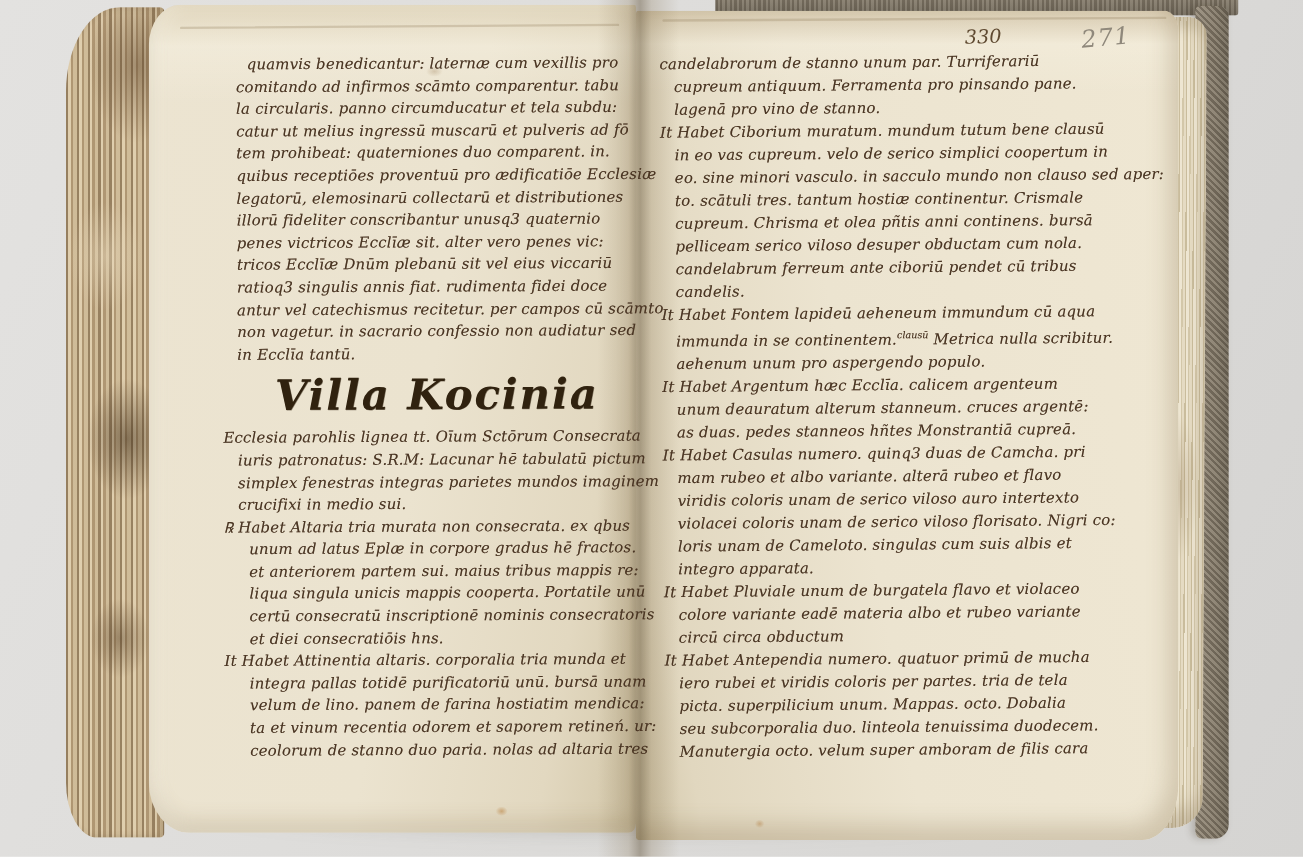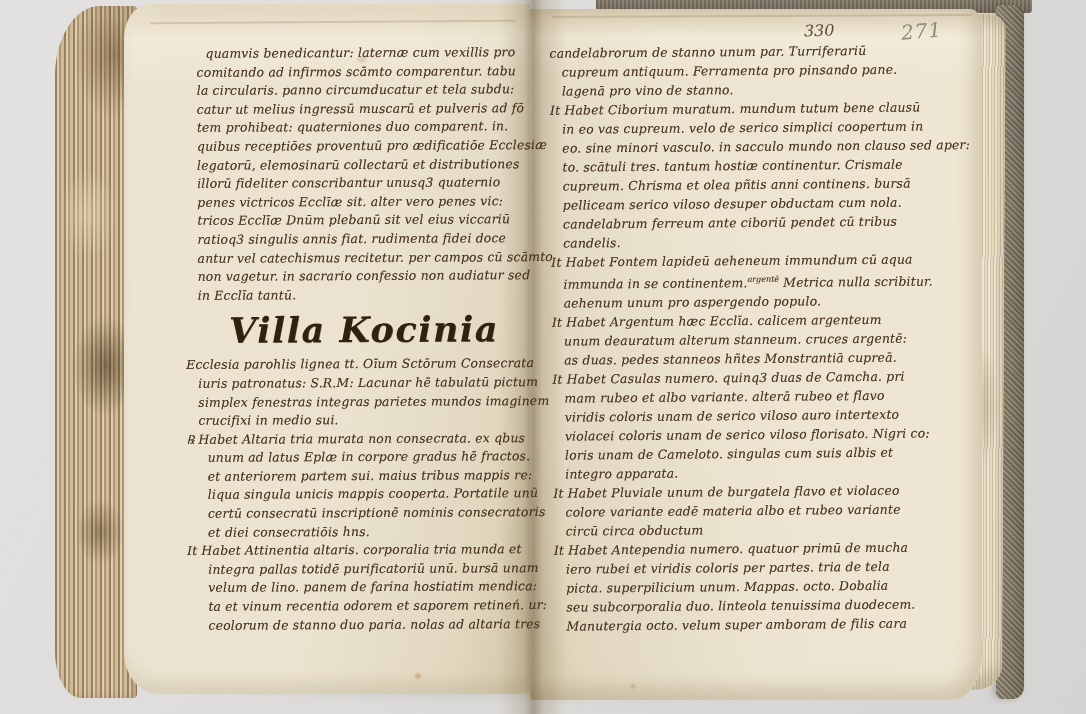--- a/index.html
+++ b/index.html
@@ -181,21 +181,21 @@
     <div class="ms-line i1">lagenā pro vino de stanno.</div>
     <div class="ms-line i0">It Habet Ciborium muratum. mundum tutum bene clausū</div>
     <div class="ms-line i1">in eo vas cupreum. velo de serico simplici coopertum in</div>
     <div class="ms-line i1">eo. sine minori vasculo. in sacculo mundo non clauso sed aper:</div>
     <div class="ms-line i1">to. scātuli tres. tantum hostiæ continentur. Crismale</div>
     <div class="ms-line i1">cupreum. Chrisma et olea pñtis anni continens. bursā</div>
     <div class="ms-line i1">pelliceam serico viloso desuper obductam cum nola.</div>
     <div class="ms-line i1">candelabrum ferreum ante ciboriū pendet cū tribus</div>
     <div class="ms-line i1">candelis.</div>
     <div class="ms-line i0">It Habet Fontem lapideū aeheneum immundum cū aqua</div>
-    <div class="ms-line i1">immunda in se continentem.<sup>argentē</sup> Metrica nulla scribitur.</div>
+    <div class="ms-line i1">immunda in se continentem.<sup>clausū</sup> Metrica nulla scribitur.</div>
     <div class="ms-line i1">aehenum unum pro aspergendo populo.</div>
     <div class="ms-line i0">It Habet Argentum hæc Ecclīa. calicem argenteum</div>
     <div class="ms-line i1">unum deauratum alterum stanneum. cruces argentē:</div>
     <div class="ms-line i1">as duas. pedes stanneos hñtes Monstrantiā cupreā.</div>
     <div class="ms-line i0">It Habet Casulas numero. quinq3 duas de Camcha. pri</div>
     <div class="ms-line i1">mam rubeo et albo variante. alterā rubeo et flavo</div>
     <div class="ms-line i1">viridis coloris unam de serico viloso auro intertexto</div>
     <div class="ms-line i1">violacei coloris unam de serico viloso florisato. Nigri co:</div>
     <div class="ms-line i1">loris unam de Cameloto. singulas cum suis albis et</div>
     <div class="ms-line i1">integro apparata.</div>

